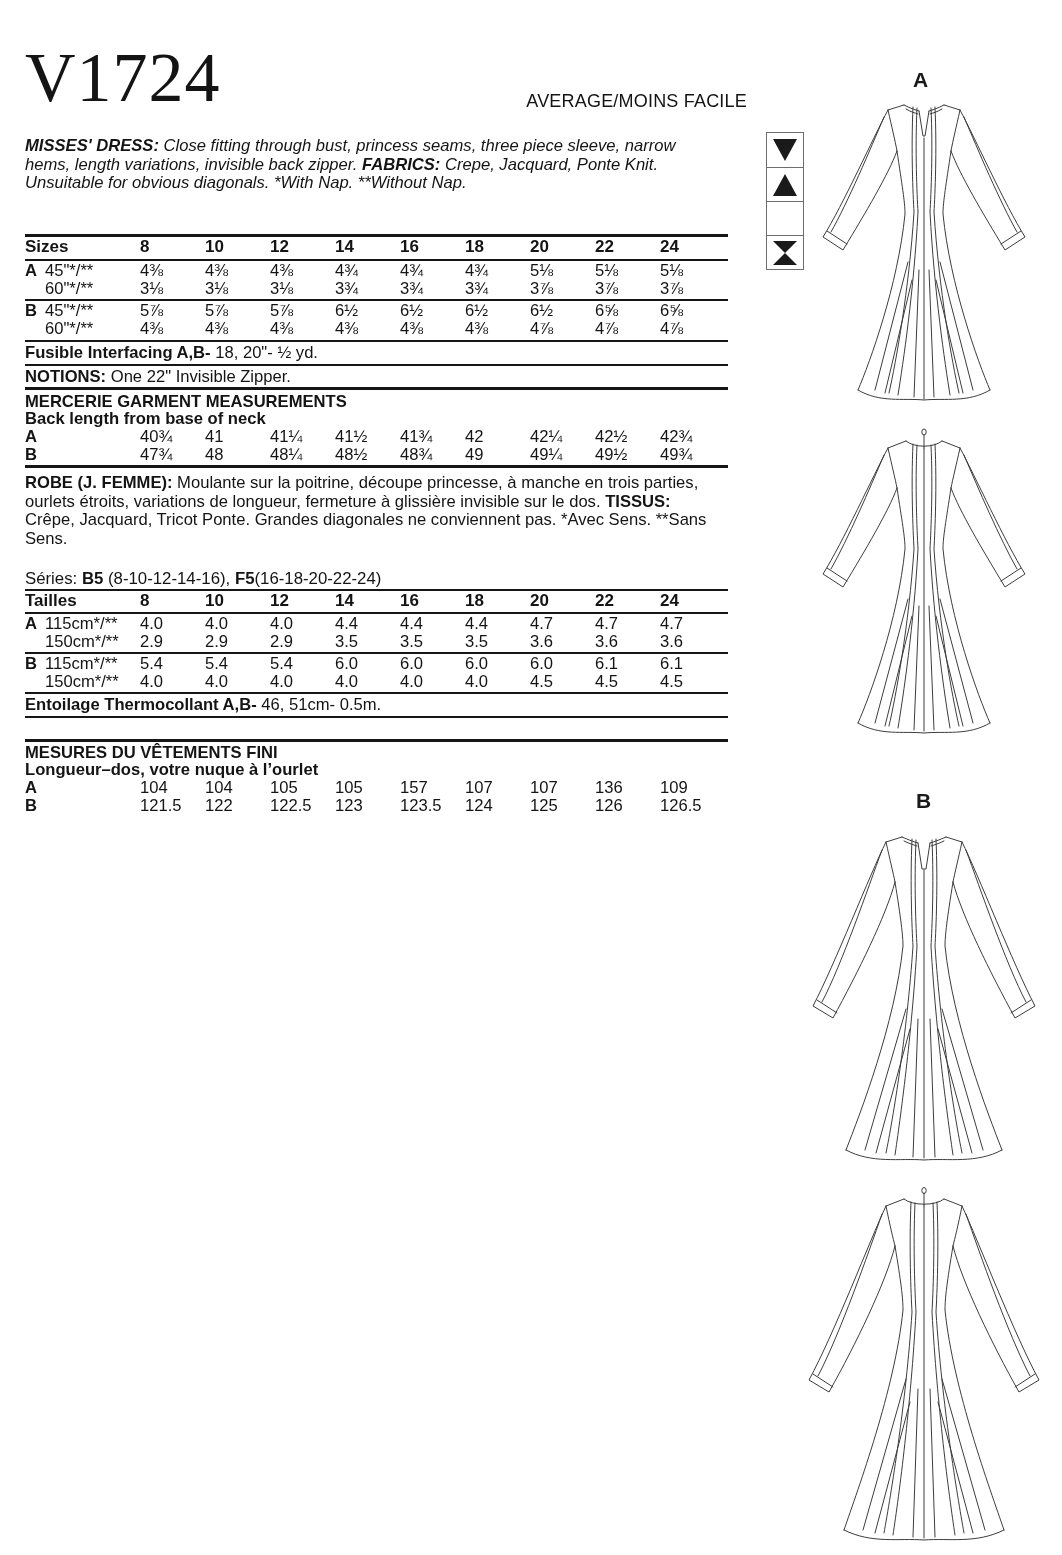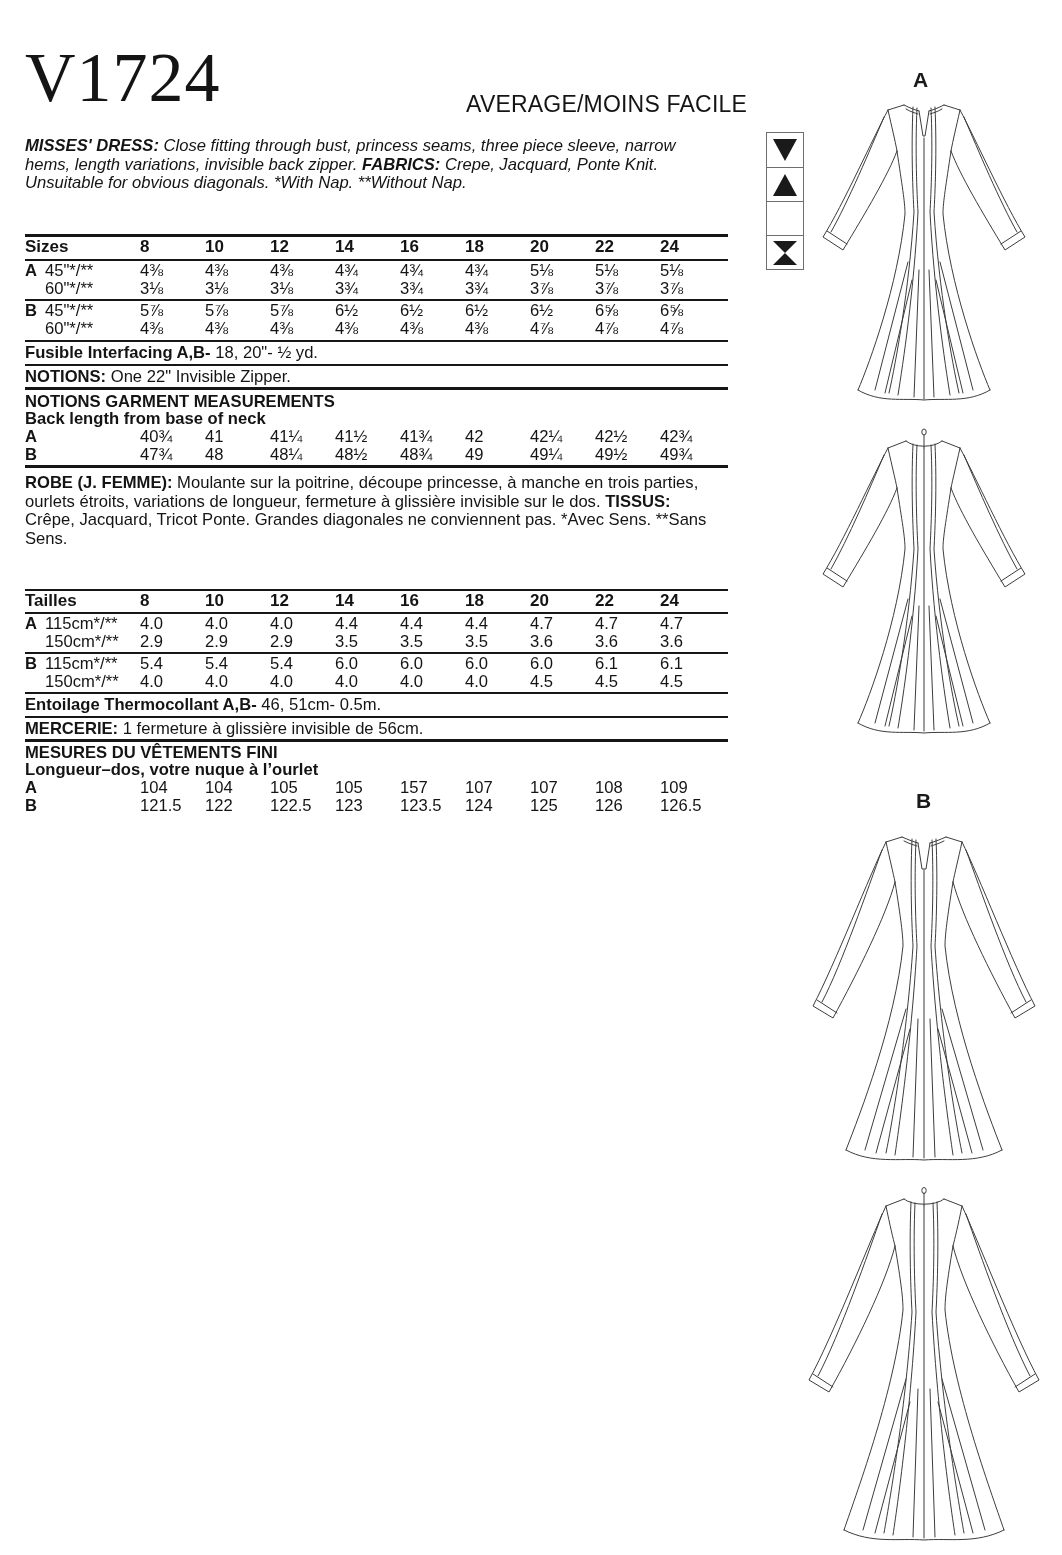--- a/index.html
+++ b/index.html
@@ -3,21 +3,21 @@
 <meta charset="utf-8">
 <style>
   html,body{margin:0;padding:0;background:#e8e8e8;}
   #page{position:relative;width:1062px;height:1555px;background:#ffffff;overflow:hidden;
         font-family:"Liberation Sans","DejaVu Sans",sans-serif;color:#141414;}
   
   #left{position:absolute;left:25px;top:0;width:703px;height:1555px;margin-top:41px;}
   .abs{position:absolute;left:0;}
   #title{font-family:"Liberation Serif","DejaVu Serif",serif;font-size:70px;font-weight:400;
          letter-spacing:1px;top:2px;line-height:1;}
-  #difficulty{top:50px;left:130px;width:592px;text-align:right;font-size:23px;letter-spacing:.2px;}
+  #difficulty{top:50px;left:130px;width:592px;text-align:right;font-size:18px;letter-spacing:.2px;}
   .para{font-size:16.6px;line-height:18.6px;width:697px;}
   #para-en{top:96px;font-style:italic;}
   #para-fr{top:433px;}
   .b{font-weight:700;}
   #combinations{top:171px;font-size:16.8px;}
   #series{top:528px;font-size:16.8px;}
   
   .rule{position:absolute;left:0;width:703px;background:#161616;}
   
   .trow{position:absolute;left:0;display:grid;grid-template-columns:20px 95px repeat(9,65px);
@@ -135,21 +135,21 @@
     <div class="hline" style="top:303px;">
       <span class="hb">Fusible Interfacing A,B-</span><span> 18, 20"- ½ yd.</span>
     </div>
     <div class="rule" style="top:323px;height:1.6px;"></div>
 
     <div class="hline" style="top:327px;">
       <span class="hb">NOTIONS:</span><span> One 22" Invisible Zipper.</span>
     </div>
     <div class="rule" style="top:346px;height:3px;"></div>
 
-    <div class="hline hb" style="top:352px;">NOTIONS GARMENT MEASUREMENTS</div>
+    <div class="hline hb" style="top:352px;">MERCERIE GARMENT MEASUREMENTS</div>
     <div class="hline hb" style="top:369px;">Back length from base of neck</div>
 
     <div class="trow" style="top:387px;">
       <span class="g">A</span>
       <span></span>
       <span style="display:contents"></span>
     <span>40¾</span>
         <span>41</span>
         <span>41¼</span>
         <span>41½</span>
@@ -172,20 +172,23 @@
         <span>49¼</span>
         <span>49½</span>
         <span>49¾</span>
       </div>
     <div class="rule" style="top:424px;height:3px;"></div>
 
     <div id="para-fr" class="abs para">
       <span class="b">ROBE (J. FEMME):</span><span> Moulante sur la poitrine, découpe princesse, à manche en trois parties, ourlets étroits, variations de longueur, fermeture à glissière invisible sur le dos. </span><span class="b">TISSUS:</span><span> Crêpe, Jacquard, Tricot Ponte. Grandes diagonales ne conviennent pas. *Avec Sens. **Sans Sens.</span>
     </div>
 
+    <div id="series" class="abs">
+      <span>Séries: </span><span class="b">B5</span><span> (8-10-12-14-16), </span><span class="b">F5</span><span>(16-18-20-22-24)</span>
+    </div>
 
     <div class="rule" style="top:548px;height:2px;"></div>
     <div class="trow th" style="top:551px;">
       <span class="lbl">Tailles</span>
 
       <span style="display:contents"></span>
     <span>8</span>
         <span>10</span>
         <span>12</span>
         <span>14</span>
@@ -254,40 +257,37 @@
         <span>4.5</span>
         <span>4.5</span>
       </div>
     <div class="rule" style="top:651px;height:2px;"></div>
 
     <div class="hline" style="top:655px;">
       <span class="hb">Entoilage Thermocollant A,B-</span><span> 46, 51cm- 0.5m.</span>
     </div>
     <div class="rule" style="top:675px;height:1.6px;"></div>
 
-    <div class="hline" style="top:679px;">
-      <span class="hb">MERCERIE:</span><span> 1 fermeture à glissière invisible de 56cm.</span>
-    </div>
     <div class="rule" style="top:698px;height:3px;"></div>
 
     <div class="hline hb" style="top:703px;">MESURES DU VÊTEMENTS FINI</div>
     <div class="hline hb" style="top:720px;">Longueur–dos, votre nuque à l’ourlet</div>
 
     <div class="trow" style="top:738px;">
       <span class="g">A</span>
       <span></span>
       <span style="display:contents"></span>
     <span>104</span>
         <span>104</span>
         <span>105</span>
         <span>105</span>
         <span>157</span>
         <span>107</span>
         <span>107</span>
-        <span>108</span>
+        <span>136</span>
         <span>109</span>
       </div>
     <div class="trow" style="top:756px;">
       <span class="g">B</span>
       <span></span>
       <span style="display:contents"></span>
     <span>121.5</span>
         <span>122</span>
         <span>122.5</span>
         <span>123</span>

